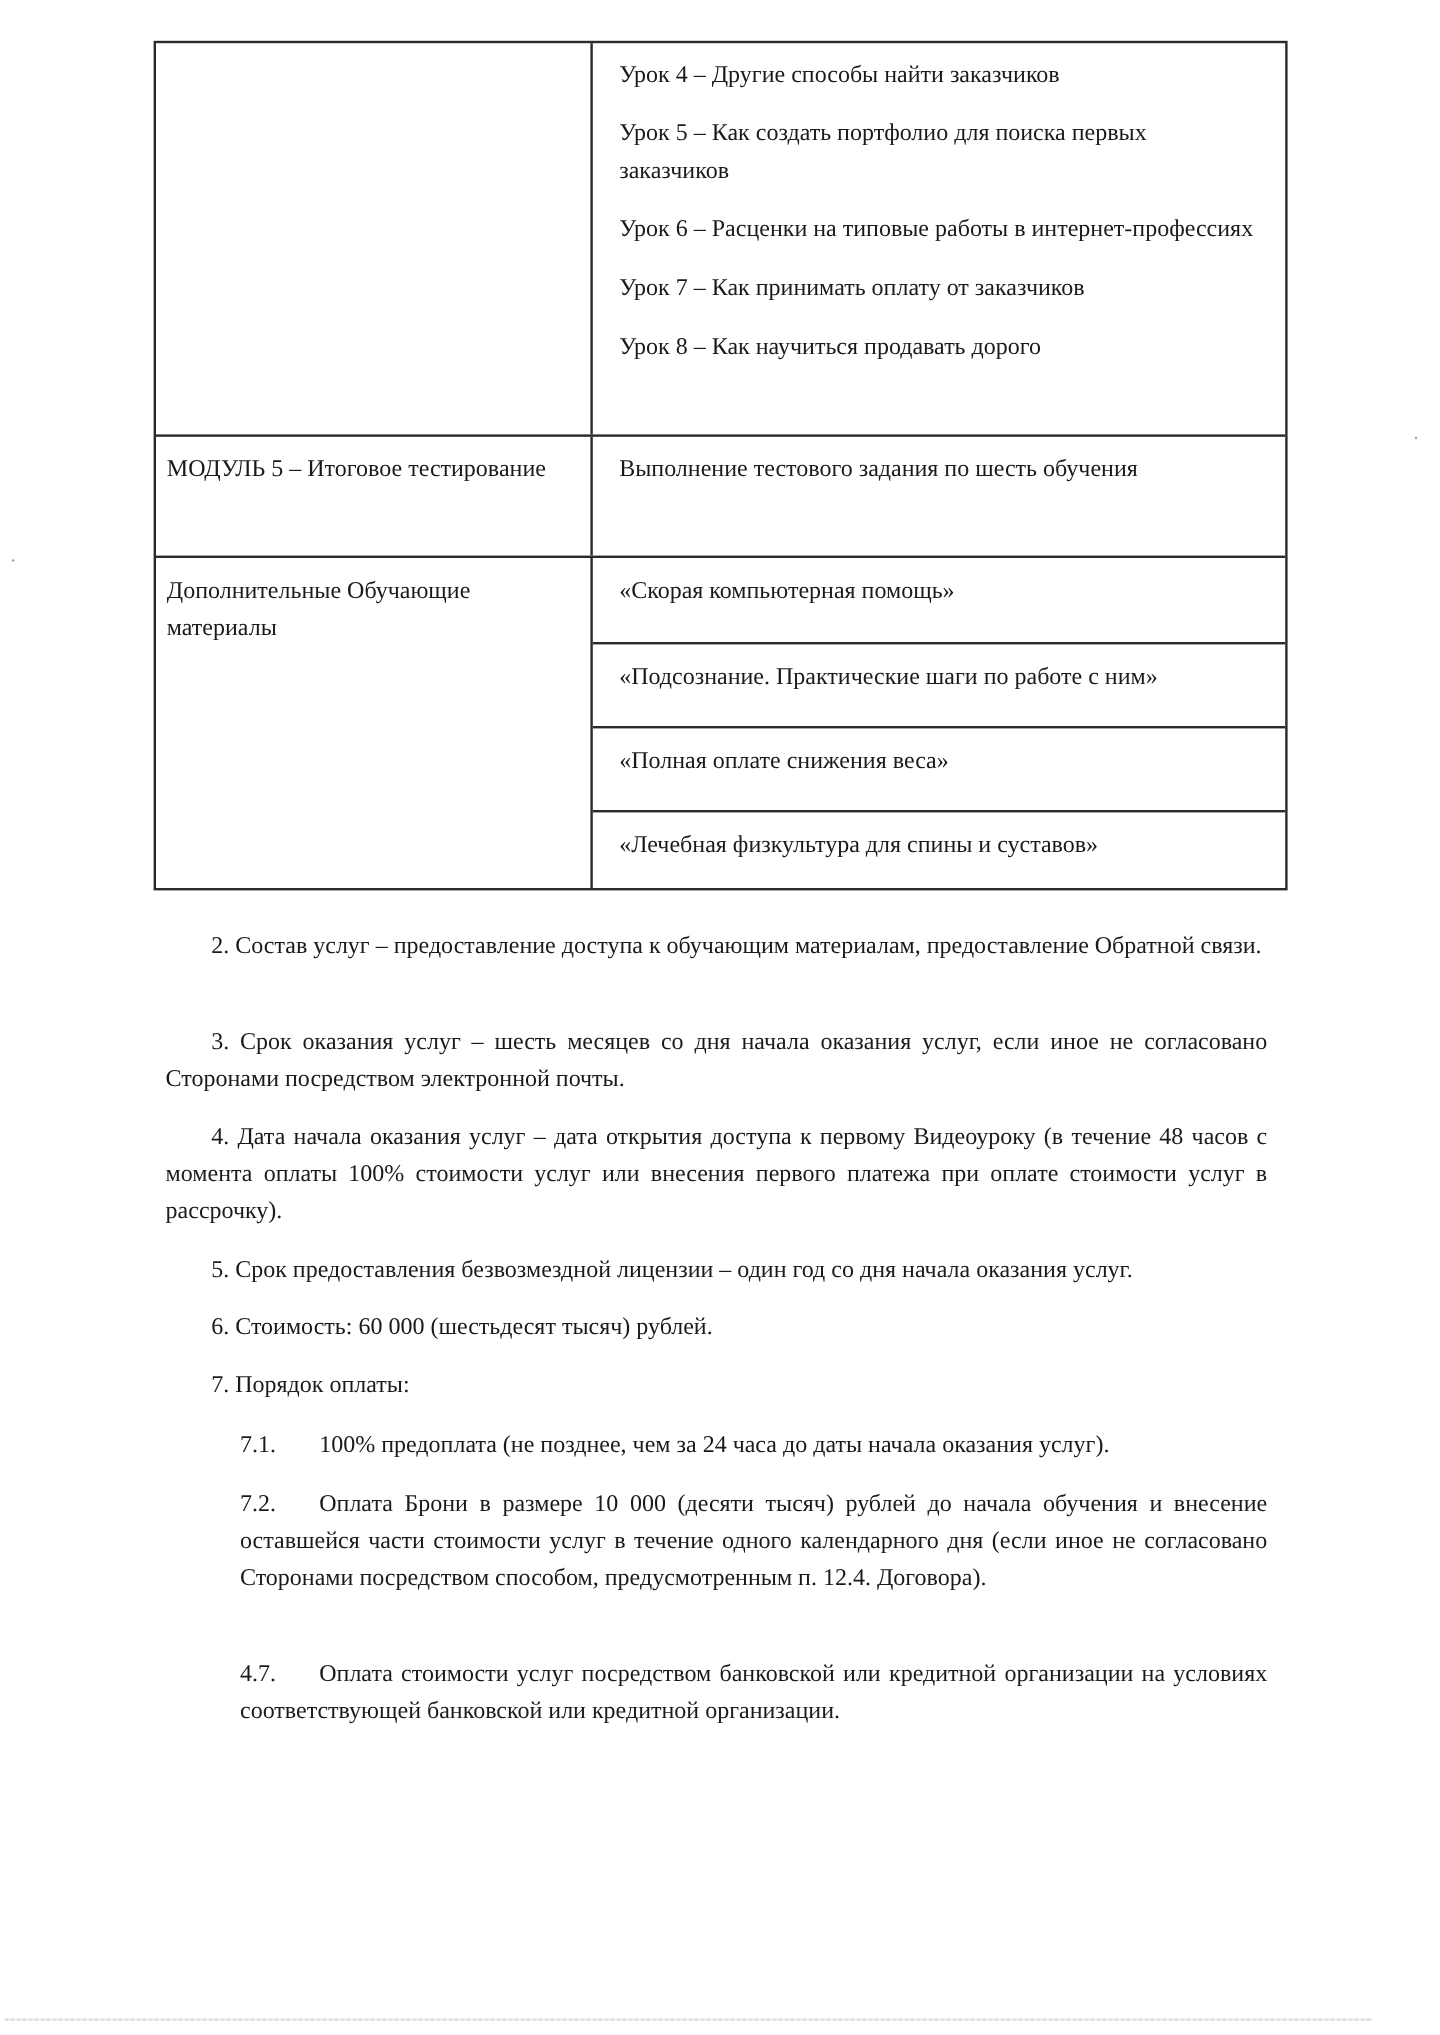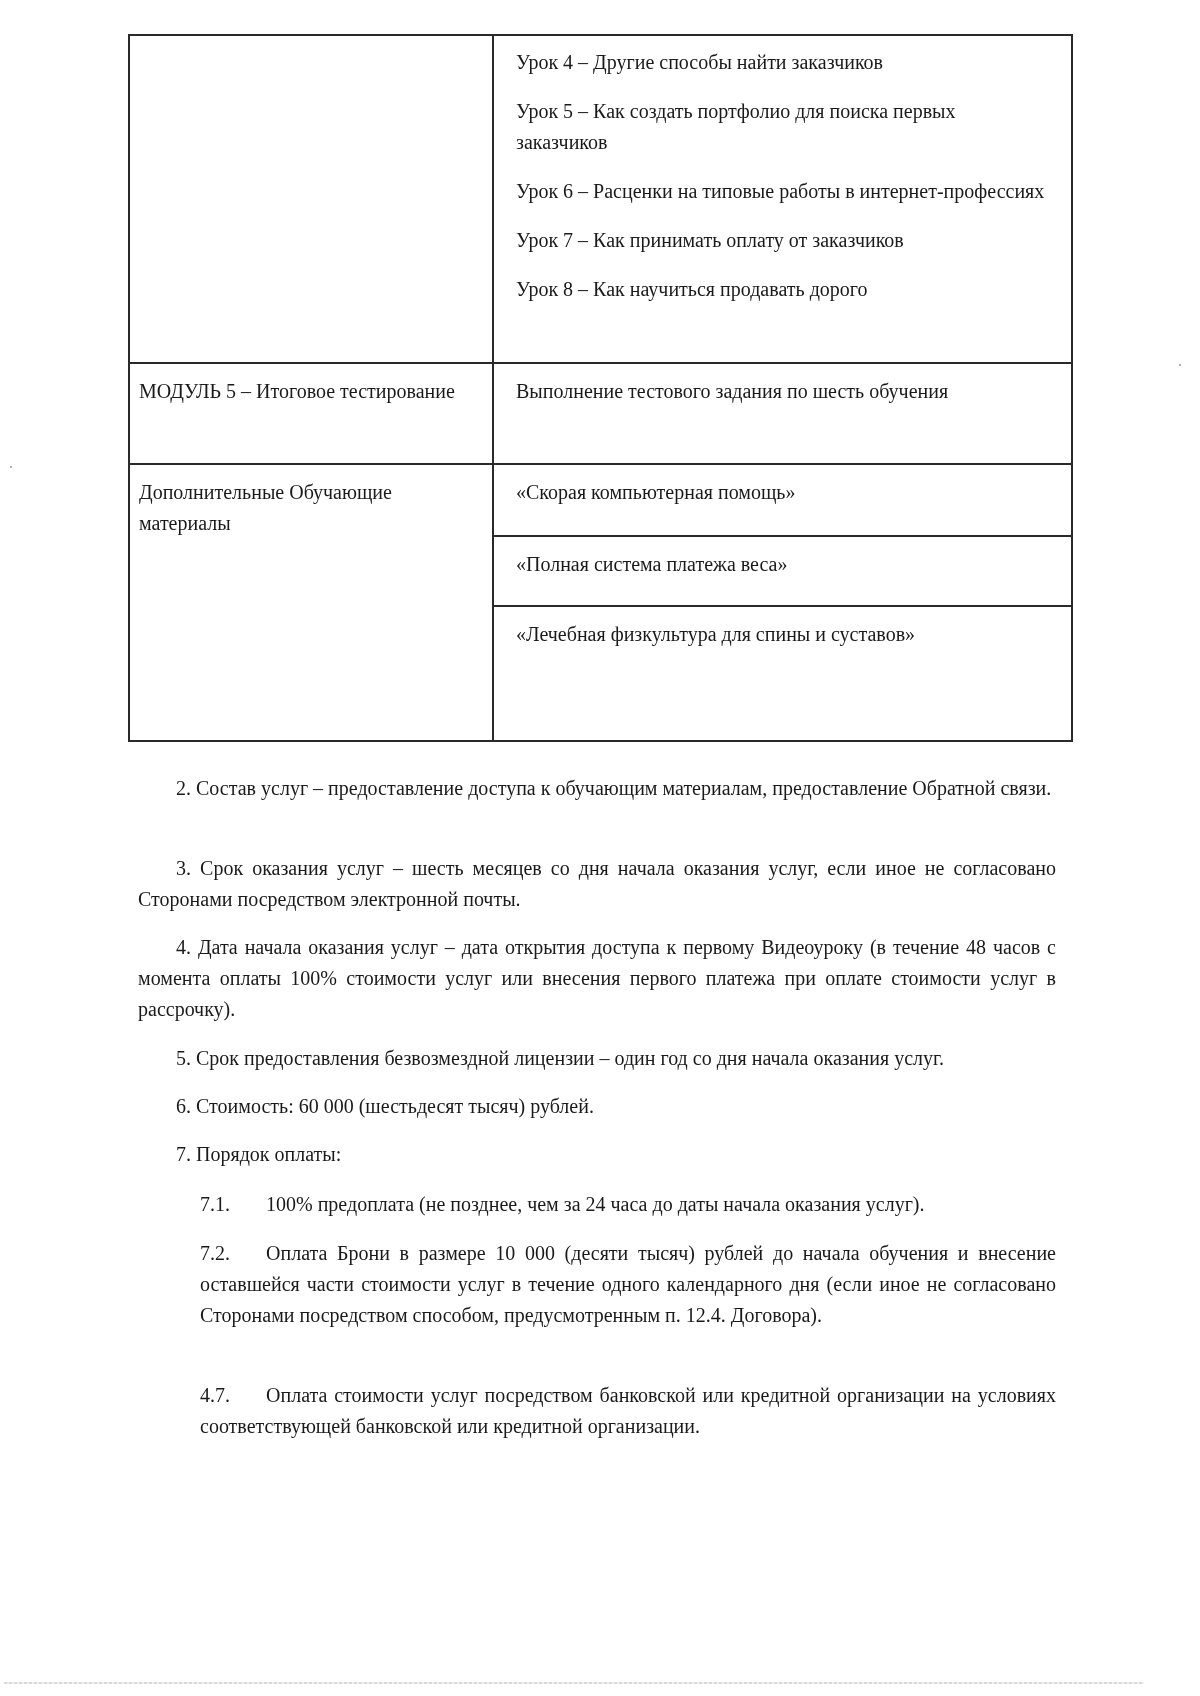--- a/index.html
+++ b/index.html
@@ -126,21 +126,22 @@
       <div class="cell-left">МОДУЛЬ 5 – Итоговое тестирование</div>
       <div class="cell-right">
         <div class="right-text">Выполнение тестового задания по шесть обучения</div>
       </div>
     </div>
 
     <div class="row" style="height:277px;">
       <div class="cell-left">Дополнительные Обучающие материалы</div>
       <div class="cell-right">
         <div class="subrow">«Скорая компьютерная помощь»</div>
-        <div class="subrow">«Полная система платежа веса»</div>
+        <div class="subrow">«Подсознание. Практические шаги по работе с ним»</div>
+        <div class="subrow">«Полная оплате снижения веса»</div>
         <div class="subrow" style="height:67px;">«Лечебная физкультура для спины и суставов»</div>
       </div>
     </div>
   </div>
 
   <div class="para" style="top:773px;">2. Состав услуг – предоставление доступа к обучающим материалам, предоставление Обратной связи.</div>
   <div class="para" style="top:853px;">3. Срок оказания услуг – шесть месяцев со дня начала оказания услуг, если иное не согласовано Сторонами посредством электронной почты.</div>
   <div class="para" style="top:932px;">4. Дата начала оказания услуг – дата открытия доступа к первому Видеоуроку (в течение 48 часов с момента оплаты 100% стоимости услуг или внесения первого платежа при оплате стоимости услуг в рассрочку).</div>
   <div class="para" style="top:1043px;">5. Срок предоставления безвозмездной лицензии – один год со дня начала оказания услуг.</div>
   <div class="para" style="top:1091px;">6. Стоимость: 60 000 (шестьдесят тысяч) рублей.</div>

